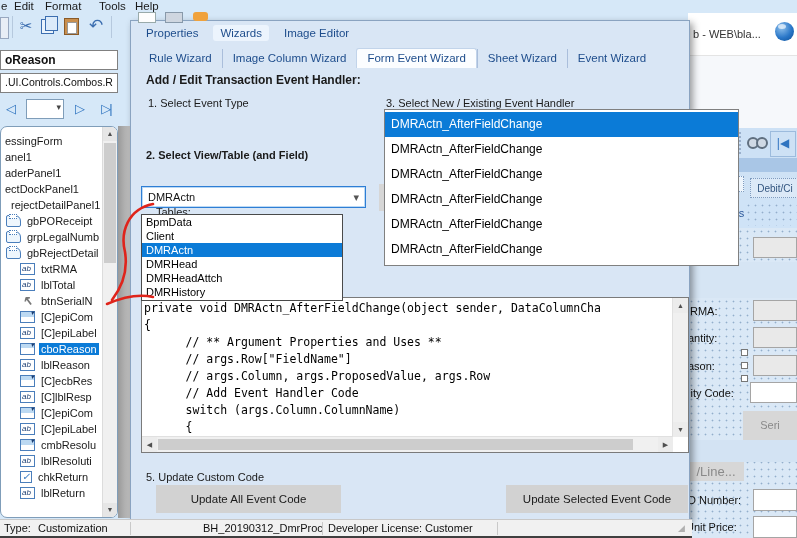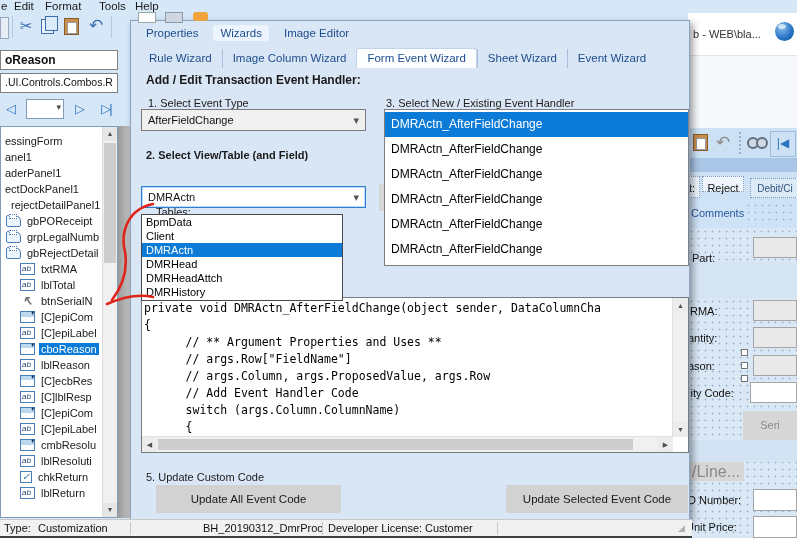--- a/index.html
+++ b/index.html
@@ -165,32 +165,32 @@
     <div class="field" style="left:65px;top:127px;width:44px;height:21px;"></div>
     <div class="field white" style="left:62px;top:154px;width:47px;height:21px;"></div>
     <div class="field white" style="left:65px;top:261px;width:44px;height:22px;"></div>
     <div class="field white" style="left:65px;top:288px;width:44px;height:22px;"></div>
 
     <div class="handle" style="left:53px;top:121px;"></div>
     <div class="handle" style="left:53px;top:134px;"></div>
     <div class="handle" style="left:53px;top:147px;"></div>
 
     <div class="rgraybtn" style="left:55px;top:183px;width:54px;height:29px;line-height:29px;">Seri</div>
-    <div class="rgraybtn" style="left:0;top:234px;width:56px;height:19px;line-height:19px;font-size:16px;">/Line...</div>
+    <div class="rgraybtn" style="left:0;top:234px;width:56px;height:19px;line-height:19px;font-size:13px;">/Line...</div>
   </div>
 
   <div class="abs lp-box" style="left:0;top:50px;width:118px;height:20px;font-weight:bold;font-size:12px;">oReason</div>
   <div class="abs lp-box" style="left:0;top:73px;width:118px;height:20px;font-size:10.5px;">.UI.Controls.Combos.R</div>
 
   <div class="abs lp-nav" style="left:0;top:97px;width:22px;height:24px;line-height:24px;">◁</div>
   <div class="abs lp-combo" style="left:26px;top:99px;width:38px;height:20px;"></div>
   <div class="abs lp-nav" style="left:68px;top:97px;width:24px;height:24px;line-height:24px;">▷</div>
   <div class="abs lp-nav" style="left:94px;top:97px;width:24px;height:24px;line-height:24px;letter-spacing:-2px;">▷|</div>
 
-  <div class="abs tree" style="left:0;top:126px;width:118px;height:392px;padding:6px 0 8px 0;">
+  <div class="abs tree" style="left:0;top:126px;width:118px;height:392px;padding:6px 0 8px 0;border-radius:7px;">
     <div class="trow" style="padding-left:2px">
         <span class="tlabel">essingForm</span>
       </div>
     <div class="trow" style="padding-left:2px">
         <span class="tlabel">anel1</span>
       </div>
     <div class="trow" style="padding-left:2px">
         <span class="tlabel">aderPanel1</span>
       </div>
     <div class="trow" style="padding-left:2px">
@@ -290,33 +290,30 @@
       <span class="subtab">Rule Wizard</span>
       <span class="subtab">Image Column Wizard</span>
       <span class="subtab sel">Form Event Wizard</span>
       <span class="subtab">Sheet Wizard</span>
       <span class="subtab">Event Wizard</span>
     </div>
 
     <div class="abs sec-label bold" style="left:15px;top:52px;font-size:12px;">Add / Edit Transaction Event Handler:</div>
 
     <div class="abs sec-label" style="left:17px;top:76px;">1. Select Event Type</div>
-    <div class="abs combo" style="left:10px;top:88px;width:225px;height:22px;">
-      <span>AfterFieldChange</span>
-    </div>
 
     <div class="abs sec-label bold" style="left:15px;top:128px;">2. Select View/Table (and Field)</div>
     <div class="abs sec-label" style="left:25px;top:152px;margin-top:33px;">Tables:</div>
     <div class="abs combo focus" style="left:10px;top:165px;width:225px;height:22px;">
       <span>DMRActn</span>
     </div>
     <div class="abs playbtn" style="left:248px;top:163px;width:30px;height:27px;">▷</div>
 
     <div class="abs sec-label" style="left:255px;top:76px;">3. Select New / Existing Event Handler</div>
-    <div class="abs listbox" style="left:253px;top:88px;width:305px;height:157px;">
+    <div class="abs listbox" style="left:253px;top:88px;width:355px;height:157px;">
       <div class="lrow sel">DMRActn_AfterFieldChange</div>
       <div class="lrow">DMRActn_AfterFieldChange</div>
       <div class="lrow">DMRActn_AfterFieldChange</div>
       <div class="lrow">DMRActn_AfterFieldChange</div>
       <div class="lrow">DMRActn_AfterFieldChange</div>
       <div class="lrow">DMRActn_AfterFieldChange</div>
     </div>
 
     <div class="abs codebox" style="left:10px;top:276px;width:548px;height:156px;">
       <div class="codelines">

